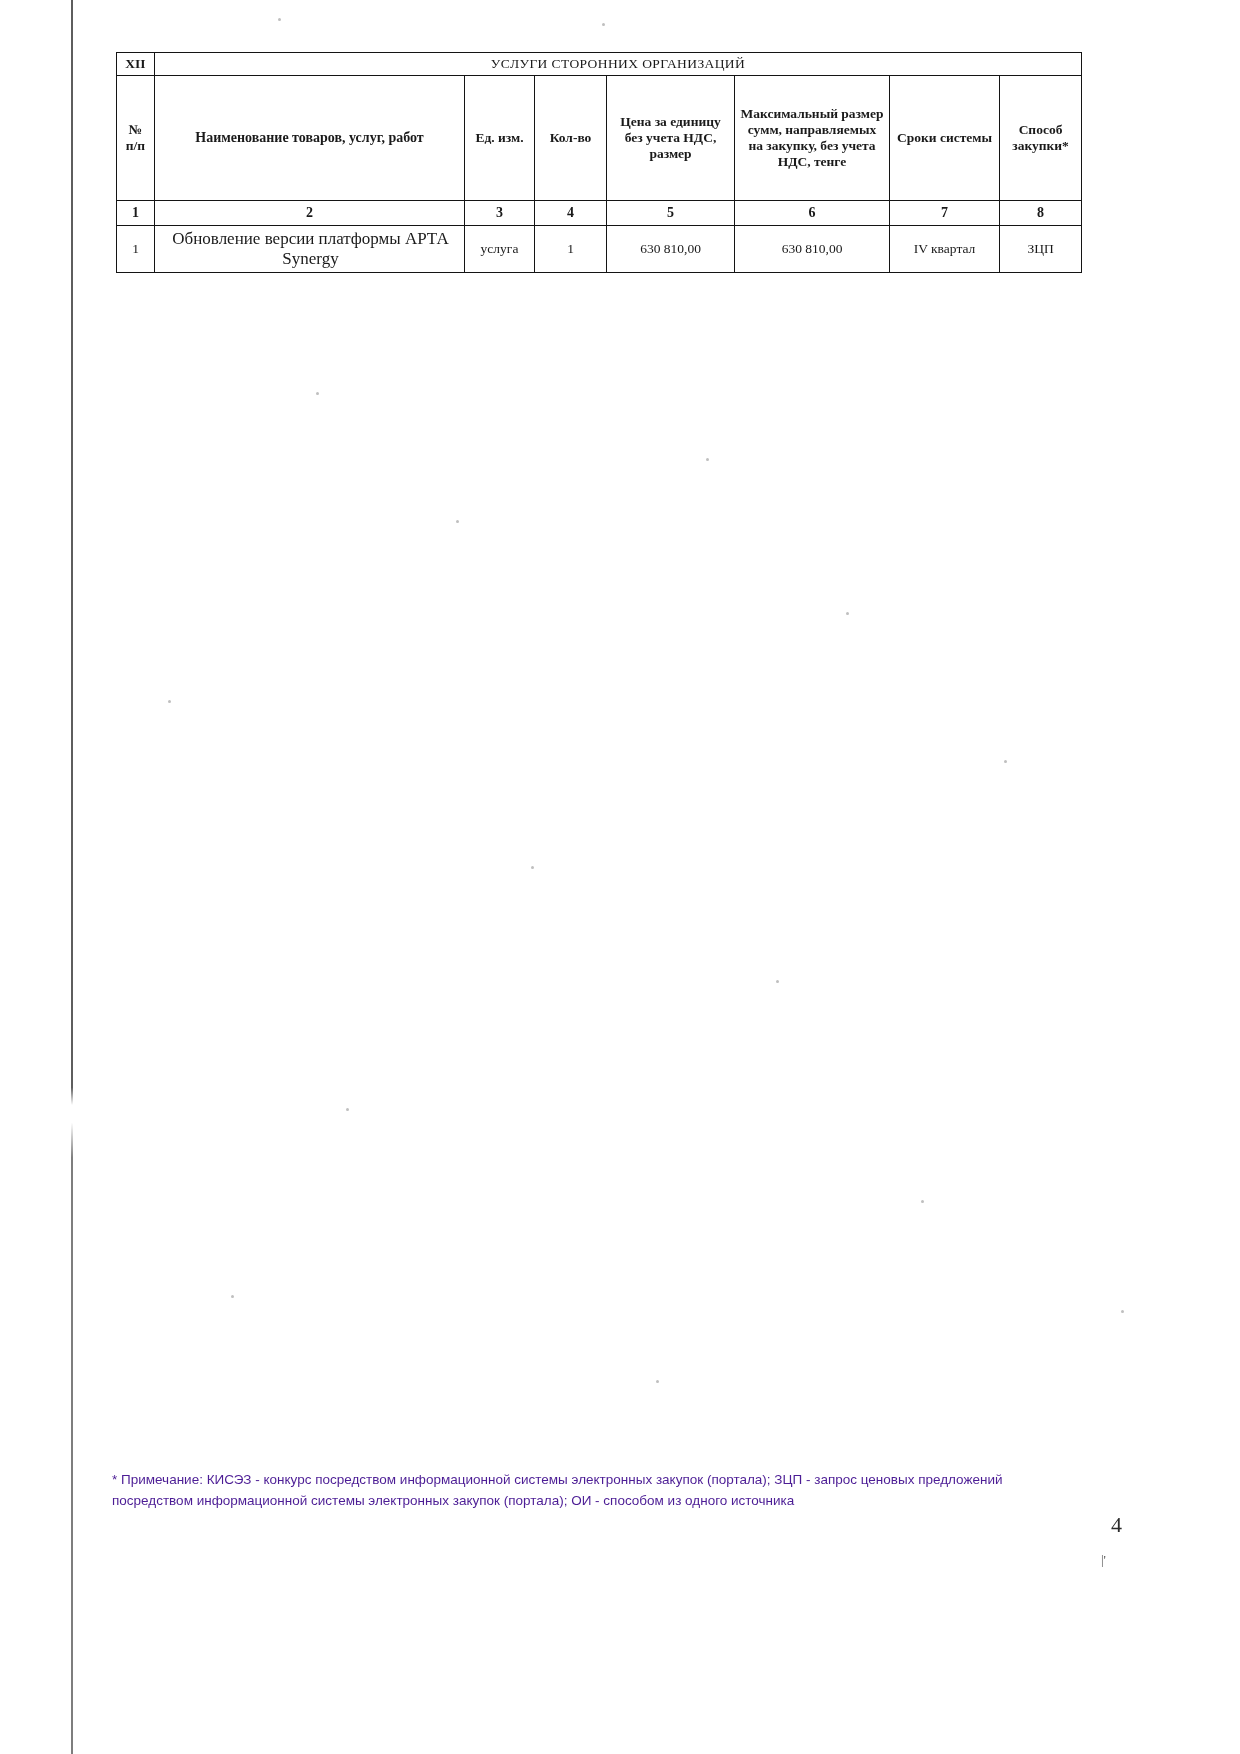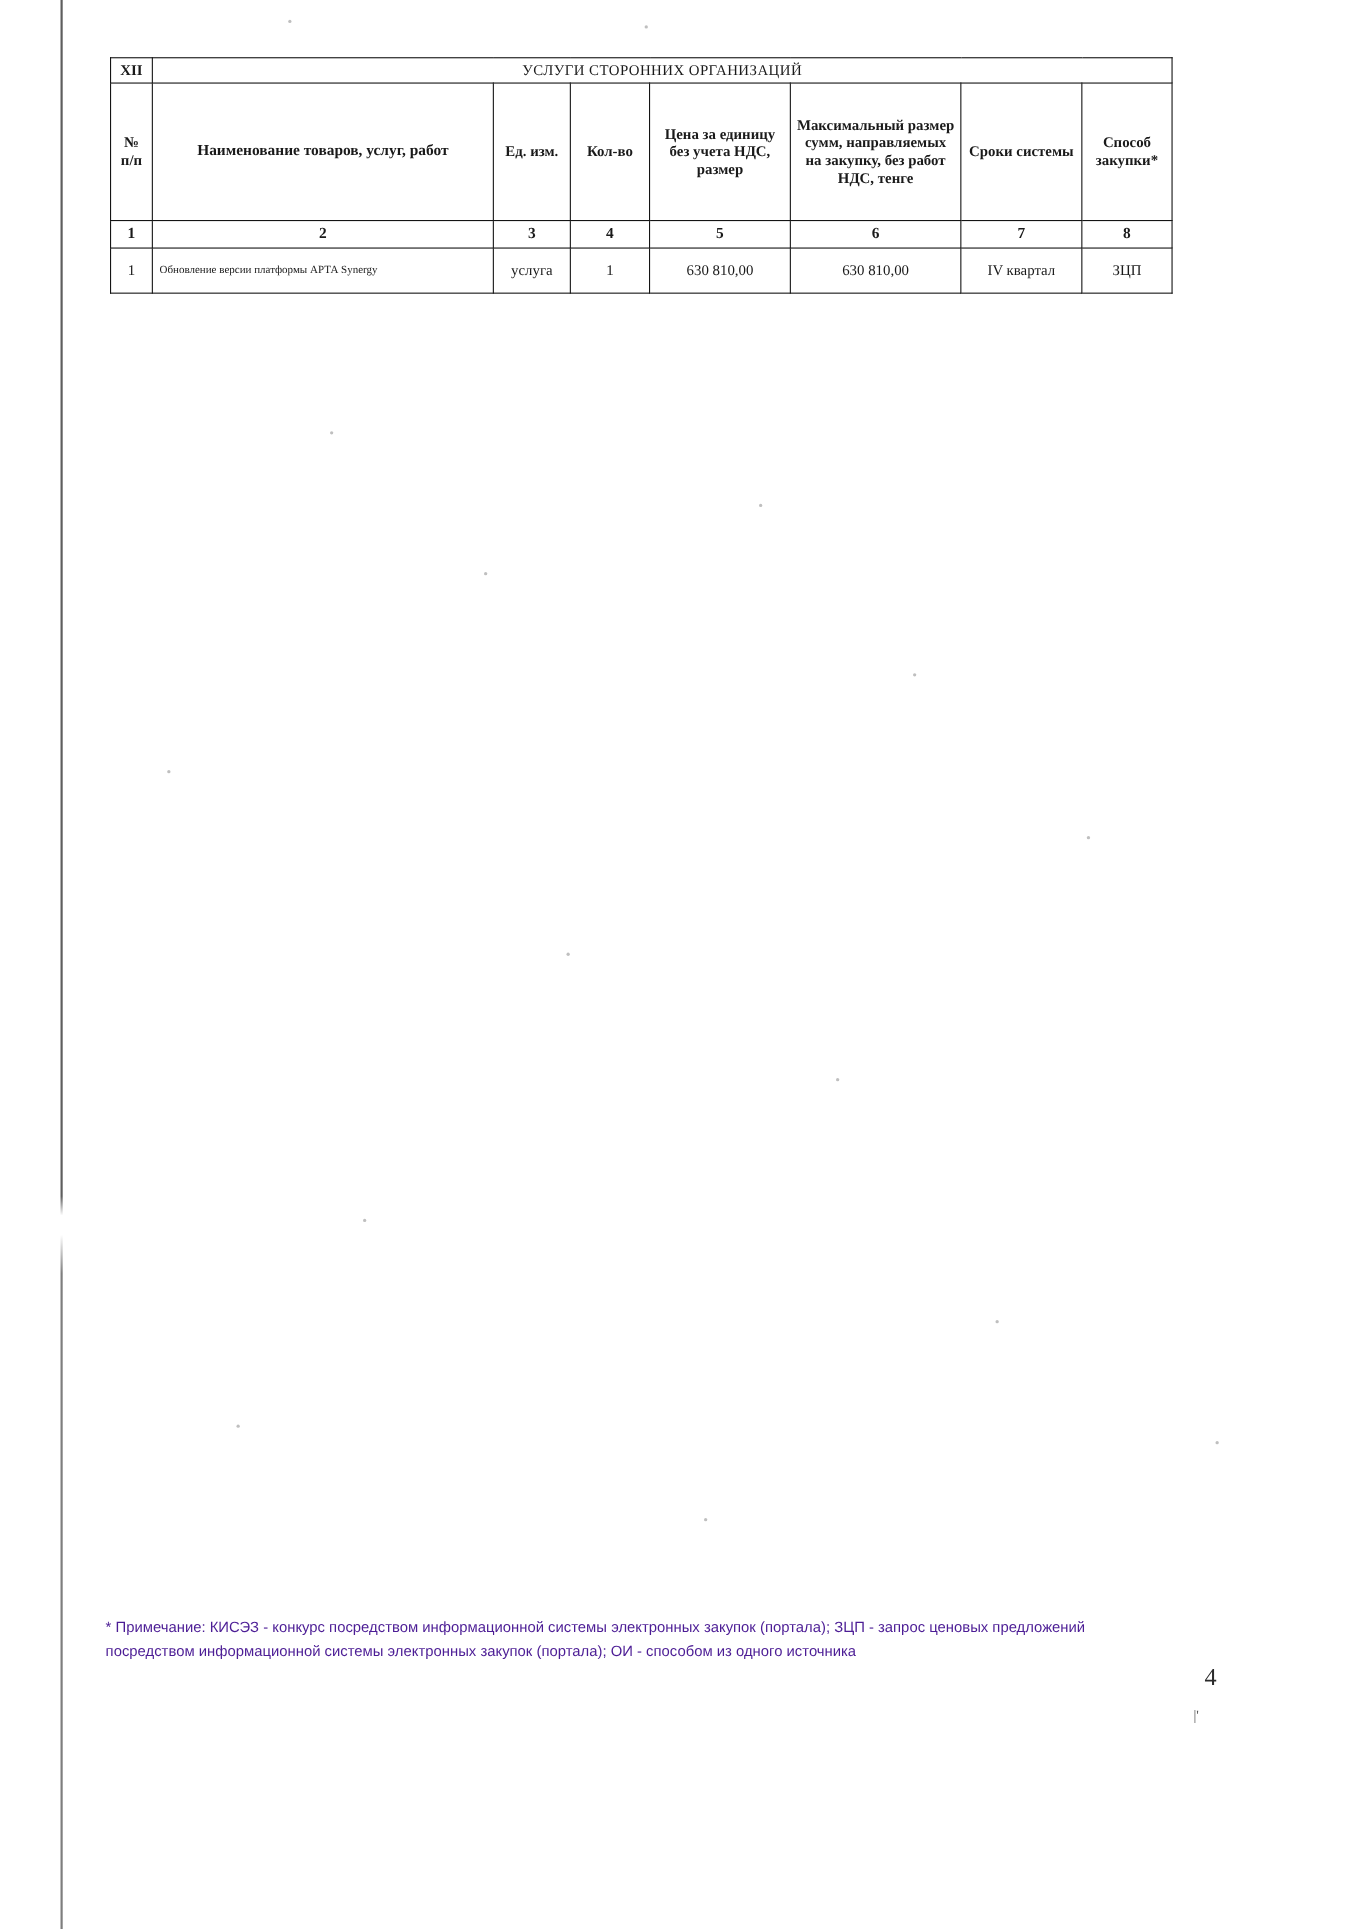--- a/index.html
+++ b/index.html
@@ -33,21 +33,21 @@
   }
   .scan-speck {
     position: absolute;
     background: #8a8a8a;
     border-radius: 50%;
     opacity: .55;
   }
 
   .page-inner {
     position: absolute;
-    left: 0; top: 0;
+    left: 16px; top: 0;
     width: 1168px;
     height: 1754px;
     padding-left: 46px;
   }
 
   
   .doc-table {
     position: absolute;
     left: 100px;
     top: 52px;
@@ -93,23 +93,23 @@
     font-size: 14px;
     padding: 2px 4px;
     height: 20px;
   }
 
   .datarow td {
     height: 34px;
     font-size: 13.5px;
   }
   .datarow .c-name {
-    text-align: left;
+    text-align: center;
     padding-left: 6px;
-    font-size: 10px;
+    font-size: 17px;
     margin-left: 32px;
   }
 
   .totalrow td {
     height: 24px;
     font-size: 13.5px;
     font-weight: bold;
   }
   .totalrow .c-total-label {
     text-align: left;
@@ -198,21 +198,21 @@
 
       <tr class="hdr">
         <td>
           <span>№</span><br>
           <span>п/п</span>
         </td>
         <td class="h-name">Наименование товаров, услуг, работ</td>
         <td>Ед. изм.</td>
         <td>Кол-во</td>
         <td>Цена за единицу без учета НДС, размер</td>
-        <td>Максимальный размер сумм, направляемых на закупку, без работ НДС, тенге</td>
+        <td>Максимальный размер сумм, направляемых на закупку, без учета НДС, тенге</td>
         <td>Сроки системы</td>
         <td>Способ закупки*</td>
       </tr>
 
       <tr class="numrow">
         <td>1</td>
         <td>2</td>
         <td>3</td>
         <td>4</td>
         <td>5</td>

